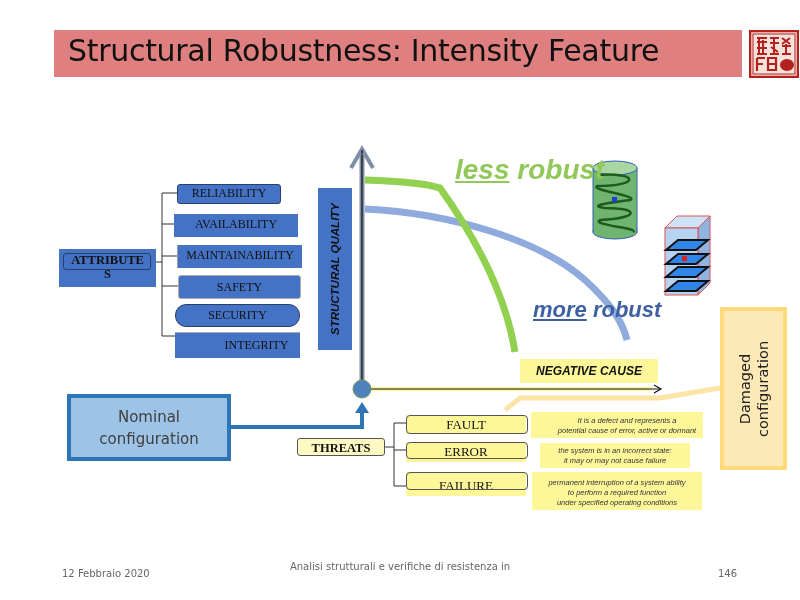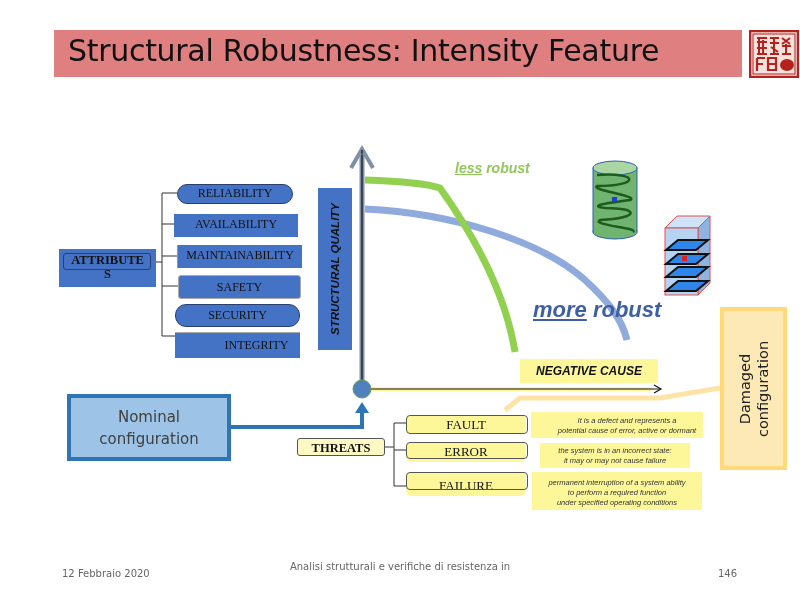--- a/index.html
+++ b/index.html
@@ -6,29 +6,29 @@
   body { width: 800px; height: 600px; background: #ffffff; position: relative; overflow: hidden; font-family: "DejaVu Sans", sans-serif; }
   .abs { position: absolute; }
   #title-bar { left: 54px; top: 30px; width: 688px; height: 47px; background: #df7f7f; }
   #title-text { left: 14px; top: 3px; font-family: "DejaVu Sans", sans-serif; font-size: 30px; color: #111; white-space: nowrap; letter-spacing: -0.3px; }
   #logo { left: 749px; top: 30px; width: 50px; height: 48px; }
   .attr-box { position: absolute; background: #4472c4; color: #111; font-family: "Liberation Serif", serif; font-size: 12px; text-align: center; box-sizing: border-box; border: 1.5px solid #2b3f6e; }
   #attributes-box { left: 59px; top: 249px; width: 97px; height: 38px; background:#4472c4; border:none; font-weight:bold; font-size:12.5px; line-height:14px; padding-top:4px; }
   #attributes-box .inner { position:absolute; left:4px; top:4px; width:86px; height:15px; border:1px solid #2b3f6e; border-radius:3px; }
   #structural-quality { left: 318px; top: 188px; width: 34px; height: 162px; background: #4472c4; }
   #structural-quality span { position:absolute; left:50%; top:50%; transform: translate(-50%,-50%) rotate(-90deg); white-space:nowrap; font-family:"Liberation Sans", sans-serif; font-style:italic; font-weight:bold; font-size:11.5px; color:#111; }
-  #less-robust { left: 455px; top: 160px; font-family:"Liberation Sans", sans-serif; font-style:italic; font-weight:bold; font-size:14px; color:#92c75a; white-space:nowrap; }
+  #less-robust { left: 455px; top: 154px; font-family:"Liberation Sans", sans-serif; font-style:italic; font-weight:bold; font-size:28px; color:#92c75a; white-space:nowrap; }
   #less-robust u { text-decoration: underline; }
   #more-robust { left: 533px; top: 297px; font-family:"Liberation Sans", sans-serif; font-style:italic; font-weight:bold; font-size:22px; color:#3f5fa3; white-space:nowrap; }
   #negative-cause { left: 520px; top: 359px; width: 138px; height: 24px; background: #fdf799; font-family:"Liberation Sans", sans-serif; font-style:italic; font-weight:bold; font-size:12px; color:#111; line-height:24px; text-align:center; }
   #nominal-box { left: 67px; top: 394px; width: 164px; height: 67px; background: #9dc3e6; border: 4px solid #2e75b6; box-sizing: border-box; text-align:center; font-family:"DejaVu Sans", sans-serif; font-size:15px; color:#404040; line-height:22px; padding-top:8px; }
   #damaged-box { left: 720px; top: 307px; width: 67px; height: 163px; background: #fde9b6; border: 4px solid #ffd97a; box-sizing: border-box; }
   #damaged-box span { position:absolute; left:50%; top:50%; transform: translate(-50%,-50%) rotate(-90deg); white-space:nowrap; text-align:center; font-family:"DejaVu Sans", sans-serif; font-size:14.5px; color:#222; line-height:18px; }
   #threats-box { left: 297px; top: 438px; width: 88px; height: 18px; background: #fef9c3; border:1px solid #555; border-radius:3px; font-family:"Liberation Serif", serif; font-weight:bold; font-size:12.5px; text-align:center; line-height:18px; color:#111; box-sizing:border-box; }
-  .threat-item { position:absolute; left: 406px; width: 120px; height: 19px; background: #fdf799; font-family:"Liberation Serif", serif; font-size:13px; text-align:center; line-height:19px; color:#111;border-radius:6px; }
+  .threat-item { position:absolute; left: 406px; width: 120px; height: 19px; background: #fdf799; font-family:"Liberation Serif", serif; font-size:13px; text-align:center; line-height:19px; color:#111; }
   .threat-item .frame { position:absolute; left:0; top:0; right:-2px; bottom:0; border:1px solid #555; border-radius:4px; pointer-events:none; }
   .threat-desc { position:absolute; background:#fdf799; font-family:"Liberation Sans", sans-serif; font-style:italic; font-size:7.5px; color:#333; text-align:center; line-height:10px; }
   .footer { position:absolute; font-family:"DejaVu Sans", sans-serif; font-size:10px; color:#666; }
   svg { position:absolute; left:0; top:0; }
 </style>
 </head>
 <body>
 
 <div id="title-bar" class="abs">
   <div id="title-text" class="abs">Structural Robustness: Intensity Feature</div>
@@ -100,21 +100,21 @@
     </g>
     <rect x="682" y="256" width="5" height="5" fill="#e02020"></rect>
   </g>
 </svg>
 
 <div id="attributes-box" class="attr-box">
   <div class="inner"></div>
   <div>ATTRIBUTE</div>
   <div>S</div>
 </div>
-<div class="attr-box" style="left:177px;top:184px;width:116px;height:20px;line-height:17px;border-radius:10px;">RELIABILITY</div>
+<div class="attr-box" style="left:177px;top:184px;width:104px;height:20px;line-height:17px;border-radius:3px;">RELIABILITY</div>
 <div class="attr-box" style="left:174px;top:214px;width:124px;height:23px;line-height:21px;border:none;">AVAILABILITY</div>
 <div class="attr-box" style="left:177px;top:245px;width:125px;height:23px;line-height:21px;border:none;border-left:1.5px solid #999;">MAINTAINABILITY</div>
 <div class="attr-box" style="left:178px;top:275px;width:123px;height:24px;line-height:22px;border:1.5px solid #aaa;border-radius:3px;">SAFETY</div>
 <div class="attr-box" style="left:175px;top:304px;width:125px;height:23px;line-height:21px;border-radius:11px;">SECURITY</div>
 <div class="attr-box" style="left:175px;top:332px;width:125px;height:26px;line-height:24px;border:none;border-top:1.5px solid #aaa;padding-left:38px;">INTEGRITY</div>
 
 <div id="structural-quality" class="abs">
   <span>STRUCTURAL QUALITY</span>
 </div>
 <div id="less-robust" class="abs"><u>less</u><span> robust</span></div>

